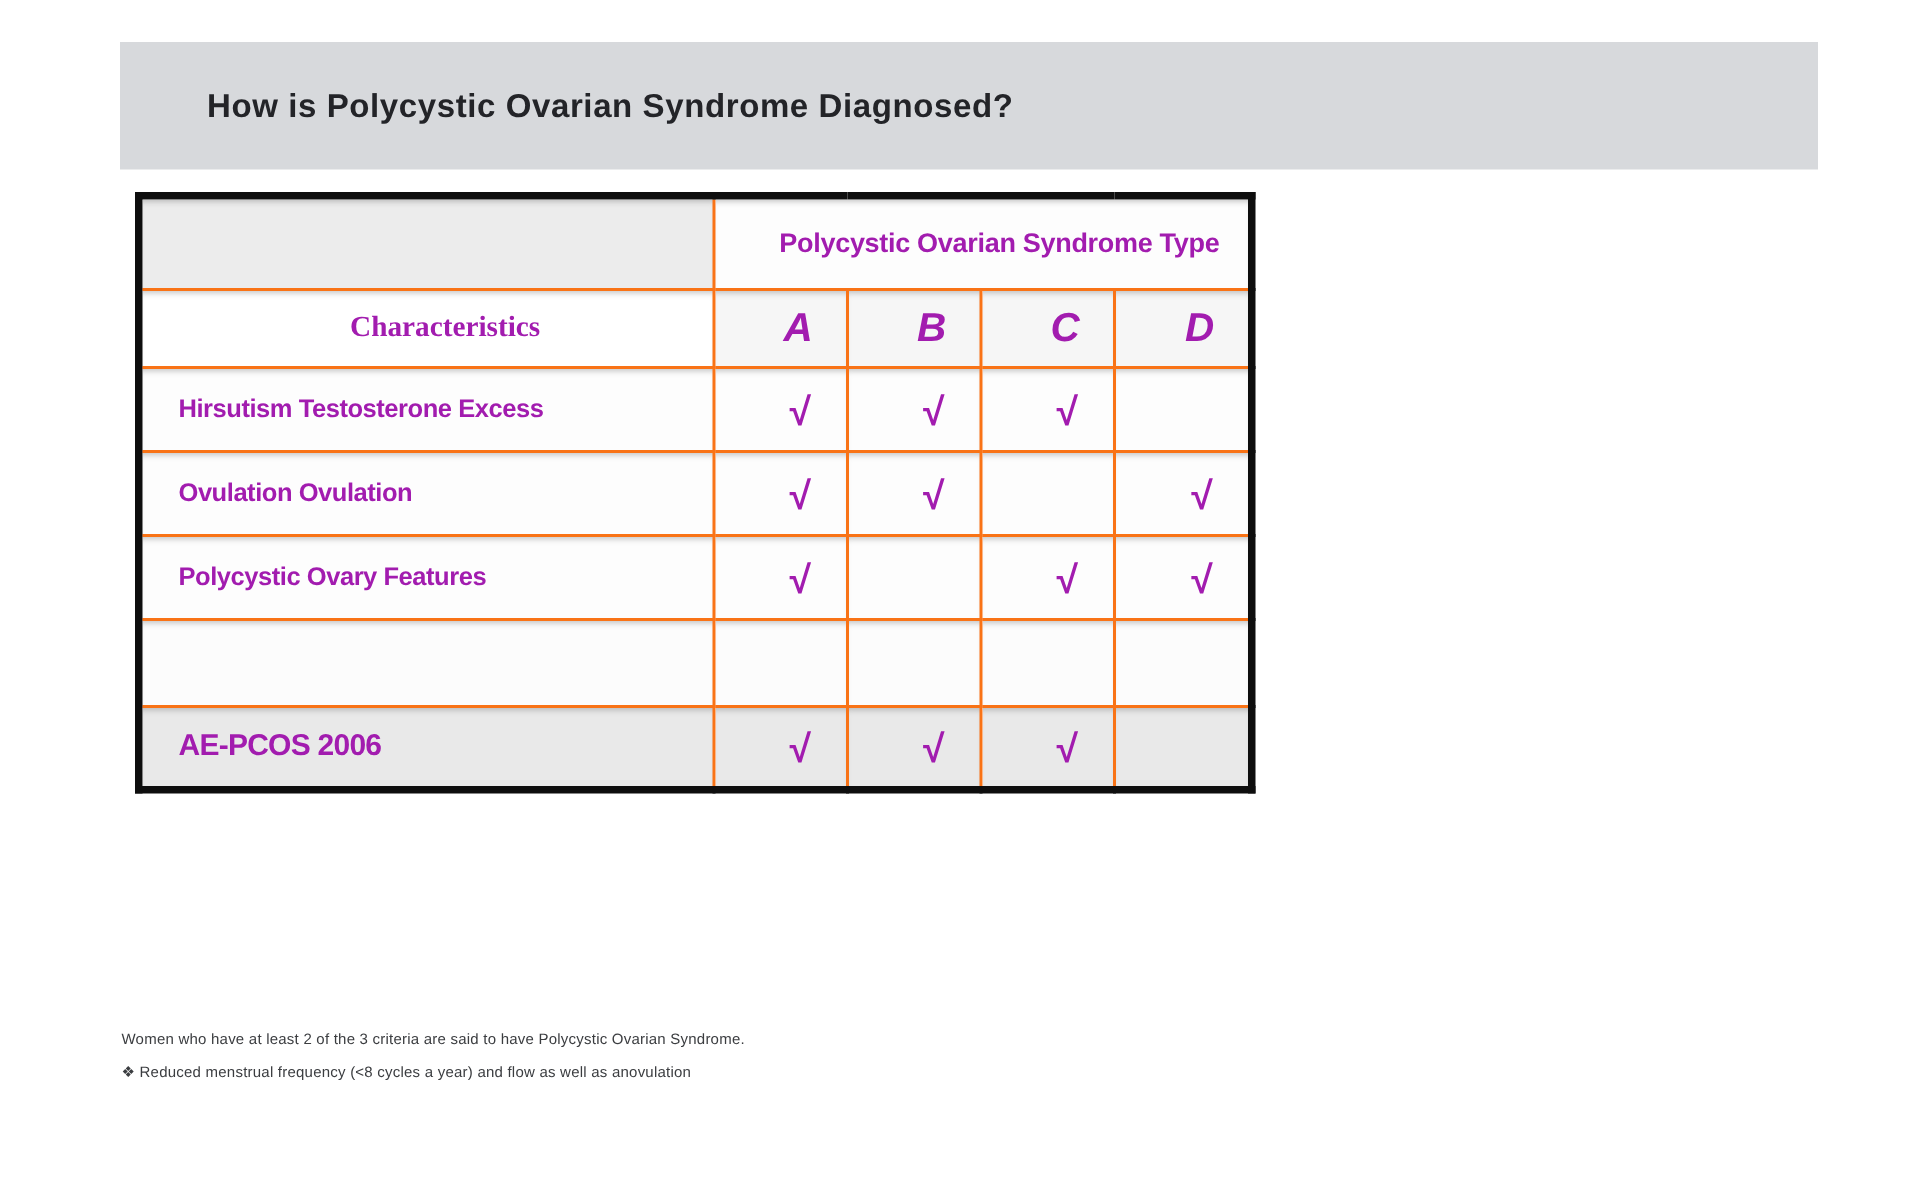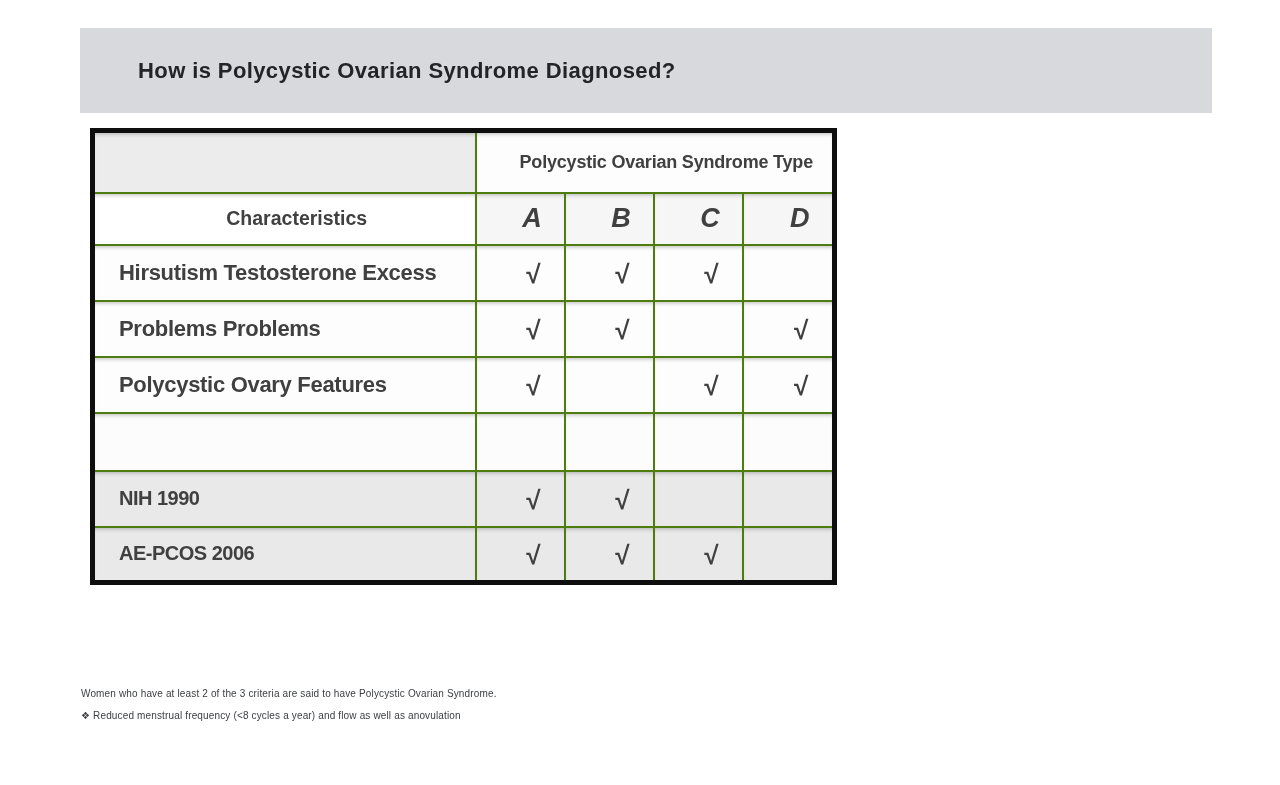--- a/index.html
+++ b/index.html
@@ -17,38 +17,38 @@
     color:#232428;
   }
 
   
   table.pcos {
     position:absolute; left:90px; top:128px; width:747px;
     border-collapse:collapse; table-layout:fixed;
     border:5px solid #0e0e0e; background:#fdfdfd;
   }
   table.pcos td {
-    border:2px solid #4d7c0f; overflow:hidden; color:#404040;
+    border:2px solid #f97316; overflow:hidden; color:#a21caf;
     box-shadow: inset 0 4px 4px -3px rgba(90,90,90,.40);
     padding-left: 24px;
   }
   tr.r-type  td { height:62px; }
   tr.r-cols  td { height:52px; }
   tr.r-data  td { height:56px; }
   tr.r-spacer td { height:58px; }
 
   td.corner    { background:#ececec; }
   td.type-head { background:#fdfdfd; text-align:center; font-weight:700;
                  font-size:18px; letter-spacing:-0.2px; }
   td.char-head { background:#ffffff; text-align:center; font-weight:700;
-                 font-size:19.5px; }
+                 font-size:19.5px;font-family:Liberation Serif, serif; }
   td.col-letter{ background:#f6f6f6; text-align:center; font-weight:700;
                  font-style:italic; font-size:27px; }
   td.row-label { text-align:left; padding-left:22px; font-weight:700;
-                 font-size:22px; letter-spacing:-0.3px; white-space:nowrap; }
+                 font-size:17px; letter-spacing:-0.3px; white-space:nowrap; }
   td.check-cell{ text-align:center; font-weight:700; font-style:italic;
                  font-size:26px; line-height:1; padding-top:2px; }
   tr.r-data td   { background:#fdfdfd; }
   tr.r-spacer td { background:#fcfcfc; }
   tr.shaded td   { background:#e9e9e9; }
   tr.shaded td.row-label { font-size:20px; letter-spacing:-0.5px; }
 
   
   .notes {
     position:absolute; left:81px; top:683px; width:1000px;
@@ -90,21 +90,21 @@
 
     <tr class="r-data">
       <td class="row-label">Hirsutism Testosterone Excess</td>
       <td class="check-cell">√</td>
       <td class="check-cell">√</td>
       <td class="check-cell">√</td>
       <td class="check-cell"></td>
     </tr>
 
     <tr class="r-data">
-      <td class="row-label">Problems Problems</td>
+      <td class="row-label">Ovulation Ovulation</td>
       <td class="check-cell">√</td>
       <td class="check-cell">√</td>
       <td class="check-cell"></td>
       <td class="check-cell">√</td>
     </tr>
 
     <tr class="r-data">
       <td class="row-label">Polycystic Ovary Features</td>
       <td class="check-cell">√</td>
       <td class="check-cell"></td>
@@ -113,27 +113,20 @@
     </tr>
 
     <tr class="r-spacer">
       <td class="row-label"></td>
       <td class="check-cell"></td>
       <td class="check-cell"></td>
       <td class="check-cell"></td>
       <td class="check-cell"></td>
     </tr>
 
-    <tr class="r-data shaded">
-      <td class="row-label">NIH 1990</td>
-      <td class="check-cell">√</td>
-      <td class="check-cell">√</td>
-      <td class="check-cell"></td>
-      <td class="check-cell"></td>
-    </tr>
 
 
     <tr class="r-data shaded">
       <td class="row-label">AE-PCOS 2006</td>
       <td class="check-cell">√</td>
       <td class="check-cell">√</td>
       <td class="check-cell">√</td>
       <td class="check-cell"></td>
     </tr>
   </tbody>

